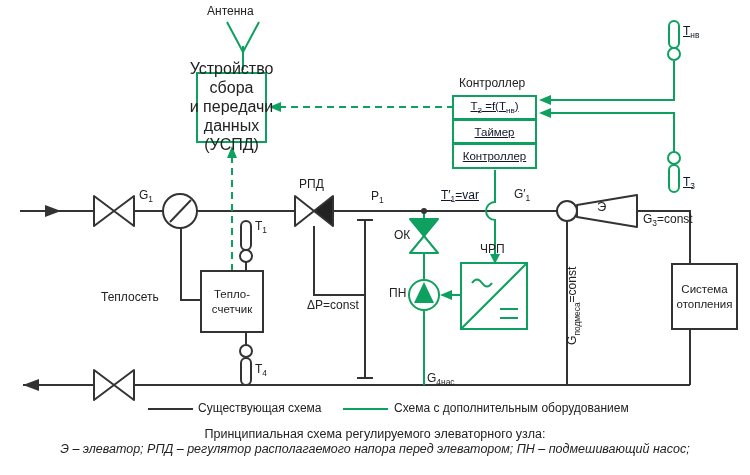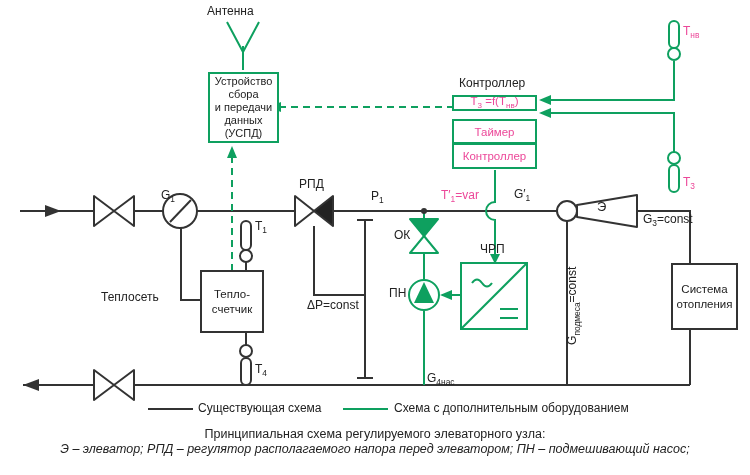--- a/index.html
+++ b/index.html
@@ -1,20 +1,20 @@
 <!DOCTYPE html>
 <html><head>
 <meta charset="utf-8">
 <style>
   html,body{margin:0;padding:0;background:#fff;}
   .stage{position:relative;width:750px;height:475px;background:#fff;overflow:hidden;
          font-family:"Liberation Sans", sans-serif;color:#222;}
   .stage svg{position:absolute;left:0;top:0;}
   .lbl{position:absolute;font-size:12px;line-height:1.1;white-space:nowrap;color:#222;}
-  .green{color:#ec4899;}
+  .green{color:#0f172a;text-decoration:underline;}
   .box{position:absolute;box-sizing:border-box;background:#fff;display:flex;
        align-items:center;justify-content:center;text-align:center;}
   .gbox{border:2px solid #0ea05f;}
   .kbox{border:2px solid #333;}
   sub{font-size:0.7em;}
   .cap{position:absolute;left:0;width:750px;text-align:center;font-size:12.5px;white-space:nowrap;}
   .it{font-style:italic;}
   .rot{transform:rotate(-90deg);transform-origin:center;}
 </style>
 </head>
@@ -109,45 +109,45 @@
     </g>
     <g stroke="#0ea05f" stroke-width="2" fill="#fff">
       <circle cx="674" cy="158" r="6"></circle>
       <rect x="669" y="165" width="10" height="27" rx="5"></rect>
     </g>
 
     <line x1="148" y1="409" x2="193" y2="409" stroke="#333" stroke-width="2"></line>
     <line x1="343" y1="409" x2="388" y2="409" stroke="#0ea05f" stroke-width="2"></line>
   </svg>
 
-  <div class="box gbox" style="left:196px;top:72px;width:71px;height:71px;font-size:11px;line-height:1.18;margin-left:12px;">
+  <div class="box gbox" style="left:196px;top:72px;width:71px;height:71px;font-size:16px;line-height:1.18;">
     <span>Устройство<br>сбора<br>и передачи<br>данных<br>(УСПД)</span>
   </div>
 
   <div class="lbl" style="left:459px;top:77px;">Контроллер</div>
-  <div class="box gbox green" style="left:452px;top:95px;width:85px;height:16px;font-size:11.5px;">
+  <div class="box gbox green" style="left:452px;top:95px;width:85px;height:25px;font-size:11.5px;">
     <span>T<sub>3</sub> =f(T<sub>нв</sub>)</span>
   </div>
   <div class="box gbox green" style="left:452px;top:119px;width:85px;height:25px;font-size:11.5px;">
     <span>Таймер</span>
   </div>
   <div class="box gbox green" style="left:452px;top:143px;width:85px;height:26px;font-size:11.5px;">
     <span>Контроллер</span>
   </div>
 
   <div class="box kbox" style="left:200px;top:270px;width:64px;height:63px;font-size:11.5px;line-height:1.25;">
     <span>Тепло-<br>счетчик</span>
   </div>
   <div class="box kbox" style="left:671px;top:263px;width:67px;height:67px;font-size:11.5px;line-height:1.25;justify-content:center;">
     <span>Система<br>отопления</span>
   </div>
 
   <div class="lbl" style="left:207px;top:5px;">Антенна</div>
   <div class="lbl" style="left:101px;top:291px;">Теплосеть</div>
-  <div class="lbl" style="left:139px;top:189px;margin-left:22px;">G<sub>1</sub></div>
+  <div class="lbl" style="left:139px;top:189px;">G<sub>1</sub></div>
   <div class="lbl" style="left:299px;top:178px;">РПД</div>
   <div class="lbl" style="left:371px;top:190px;">P<sub>1</sub></div>
   <div class="lbl green" style="left:441px;top:189px;">T′<sub>1</sub>=var</div>
   <div class="lbl" style="left:514px;top:188px;">G′<sub>1</sub></div>
   <div class="lbl" style="left:394px;top:229px;">ОК</div>
   <div class="lbl" style="left:389px;top:287px;">ПН</div>
   <div class="lbl" style="left:480px;top:243px;">ЧРП</div>
   <div class="lbl" style="left:597px;top:200px;font-size:13px;">Э</div>
   <div class="lbl" style="left:643px;top:213px;">G<sub>3</sub>=const</div>
   <div class="lbl" style="left:427px;top:372px;">G<sub>4нас</sub></div>

